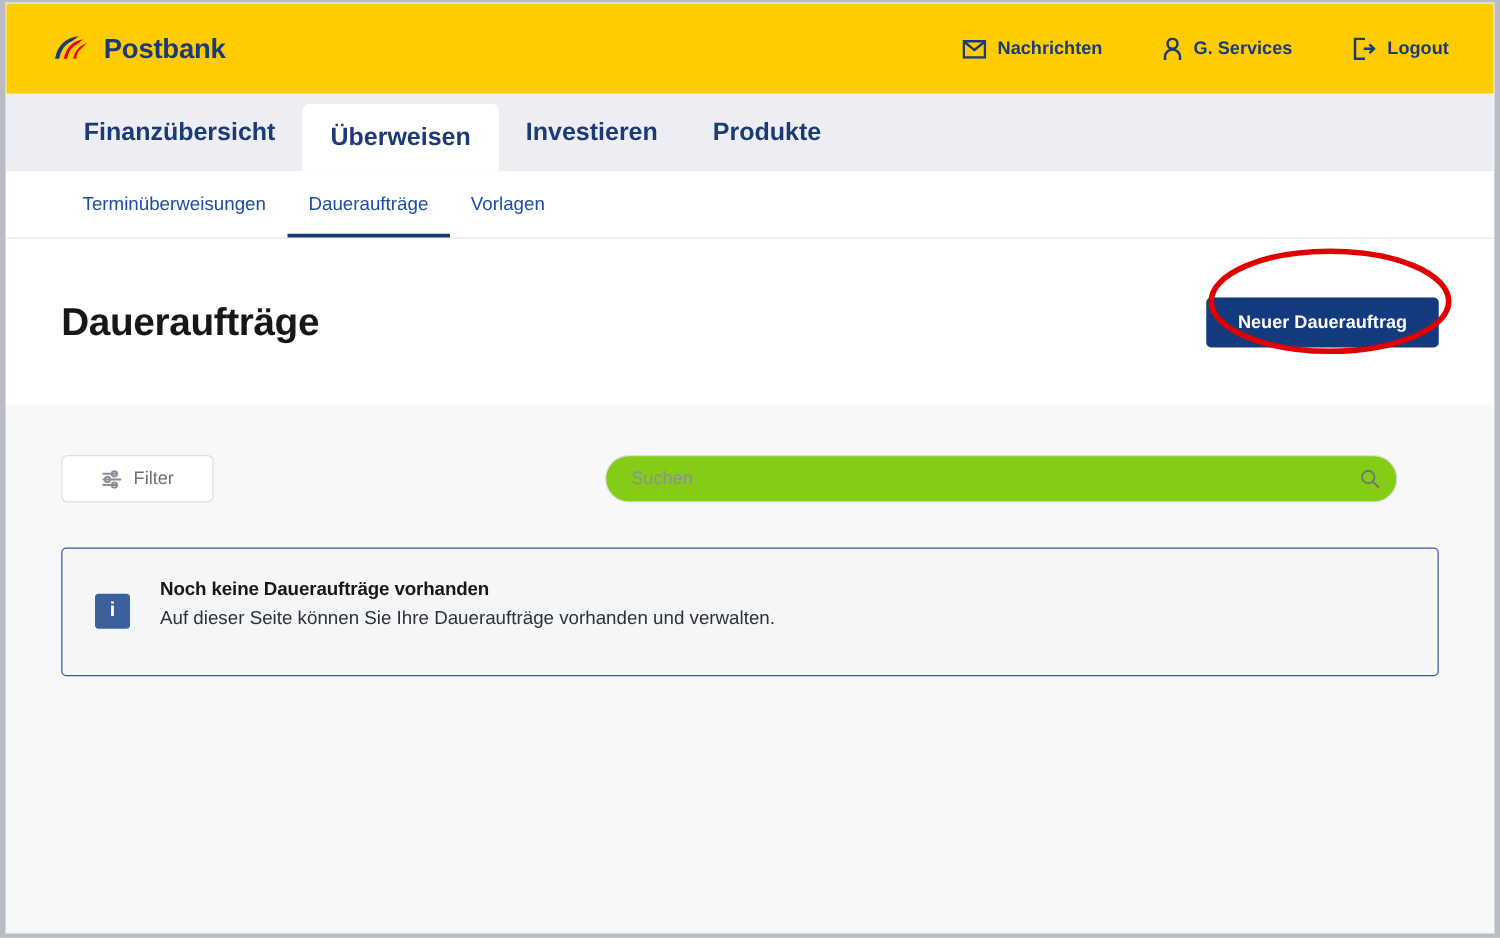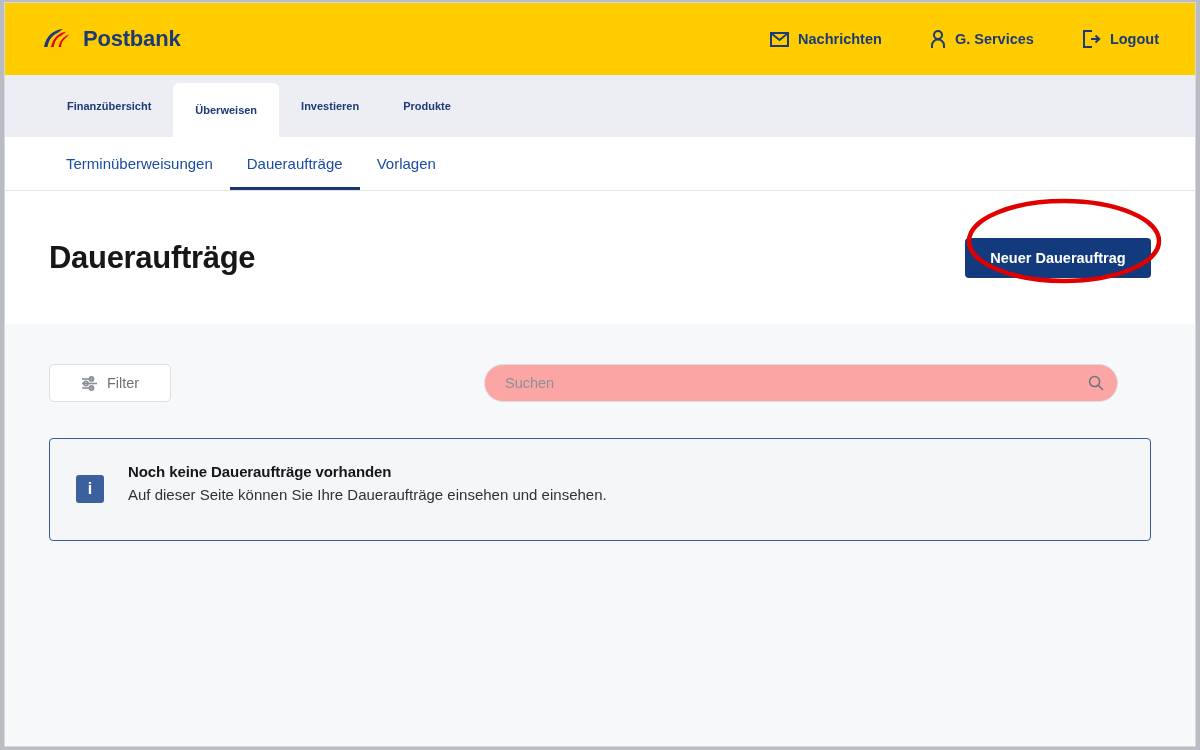--- a/index.html
+++ b/index.html
@@ -51,21 +51,21 @@
   
   .nav-main {
     height: 62px;
     background: #eceef3;
     display: flex;
     align-items: flex-end;
     padding-left: 44px;
     position: relative;
   }
   .nav-tab {
-    font-size: 11px; font-weight: bold; color: #1b3a77;
+    font-size: 20px; font-weight: bold; color: #1b3a77;
     padding: 0 22px;
     height: 62px;
     display: flex; align-items: center;
     cursor: pointer;
     white-space: nowrap;
   }
   .nav-tab.active {
     background: #ffffff;
     border-radius: 6px 6px 0 0;
     height: 54px;
@@ -157,21 +157,21 @@
     font-family: inherit;
   }
   .search-wrap {
     margin-left: 313px;
     position: relative;
     width: 634px;
     height: 38px;
   }
   .search-input {
     width: 100%; height: 100%;
-    background: #fca5a5;
+    background: #84cc16;
     border: 1px solid #dcdde0;
     border-radius: 19px;
     padding: 0 44px 0 20px;
     font-size: 14.5px;
     color: #4a4d52;
     font-family: inherit;
     outline: none;
   }
   .search-input::placeholder { color: #8c9097; }
   .search-icon-btn {
@@ -303,18 +303,18 @@
             <path d="M10.4 10.4 L15 15" stroke="#70747b" stroke-width="1.5" fill="none"></path>
           </svg>
         </button>
       </div>
     </div>
 
     <div class="info-box">
       <div class="info-icon">i</div>
       <div>
         <div class="info-title">Noch keine Daueraufträge vorhanden</div>
-        <div class="info-text">Auf dieser Seite können Sie Ihre Daueraufträge einsehen und einsehen.</div>
+        <div class="info-text">Auf dieser Seite können Sie Ihre Daueraufträge vorhanden und verwalten.</div>
       </div>
     </div>
 
   </div>
 </div>
 
 </body></html>

